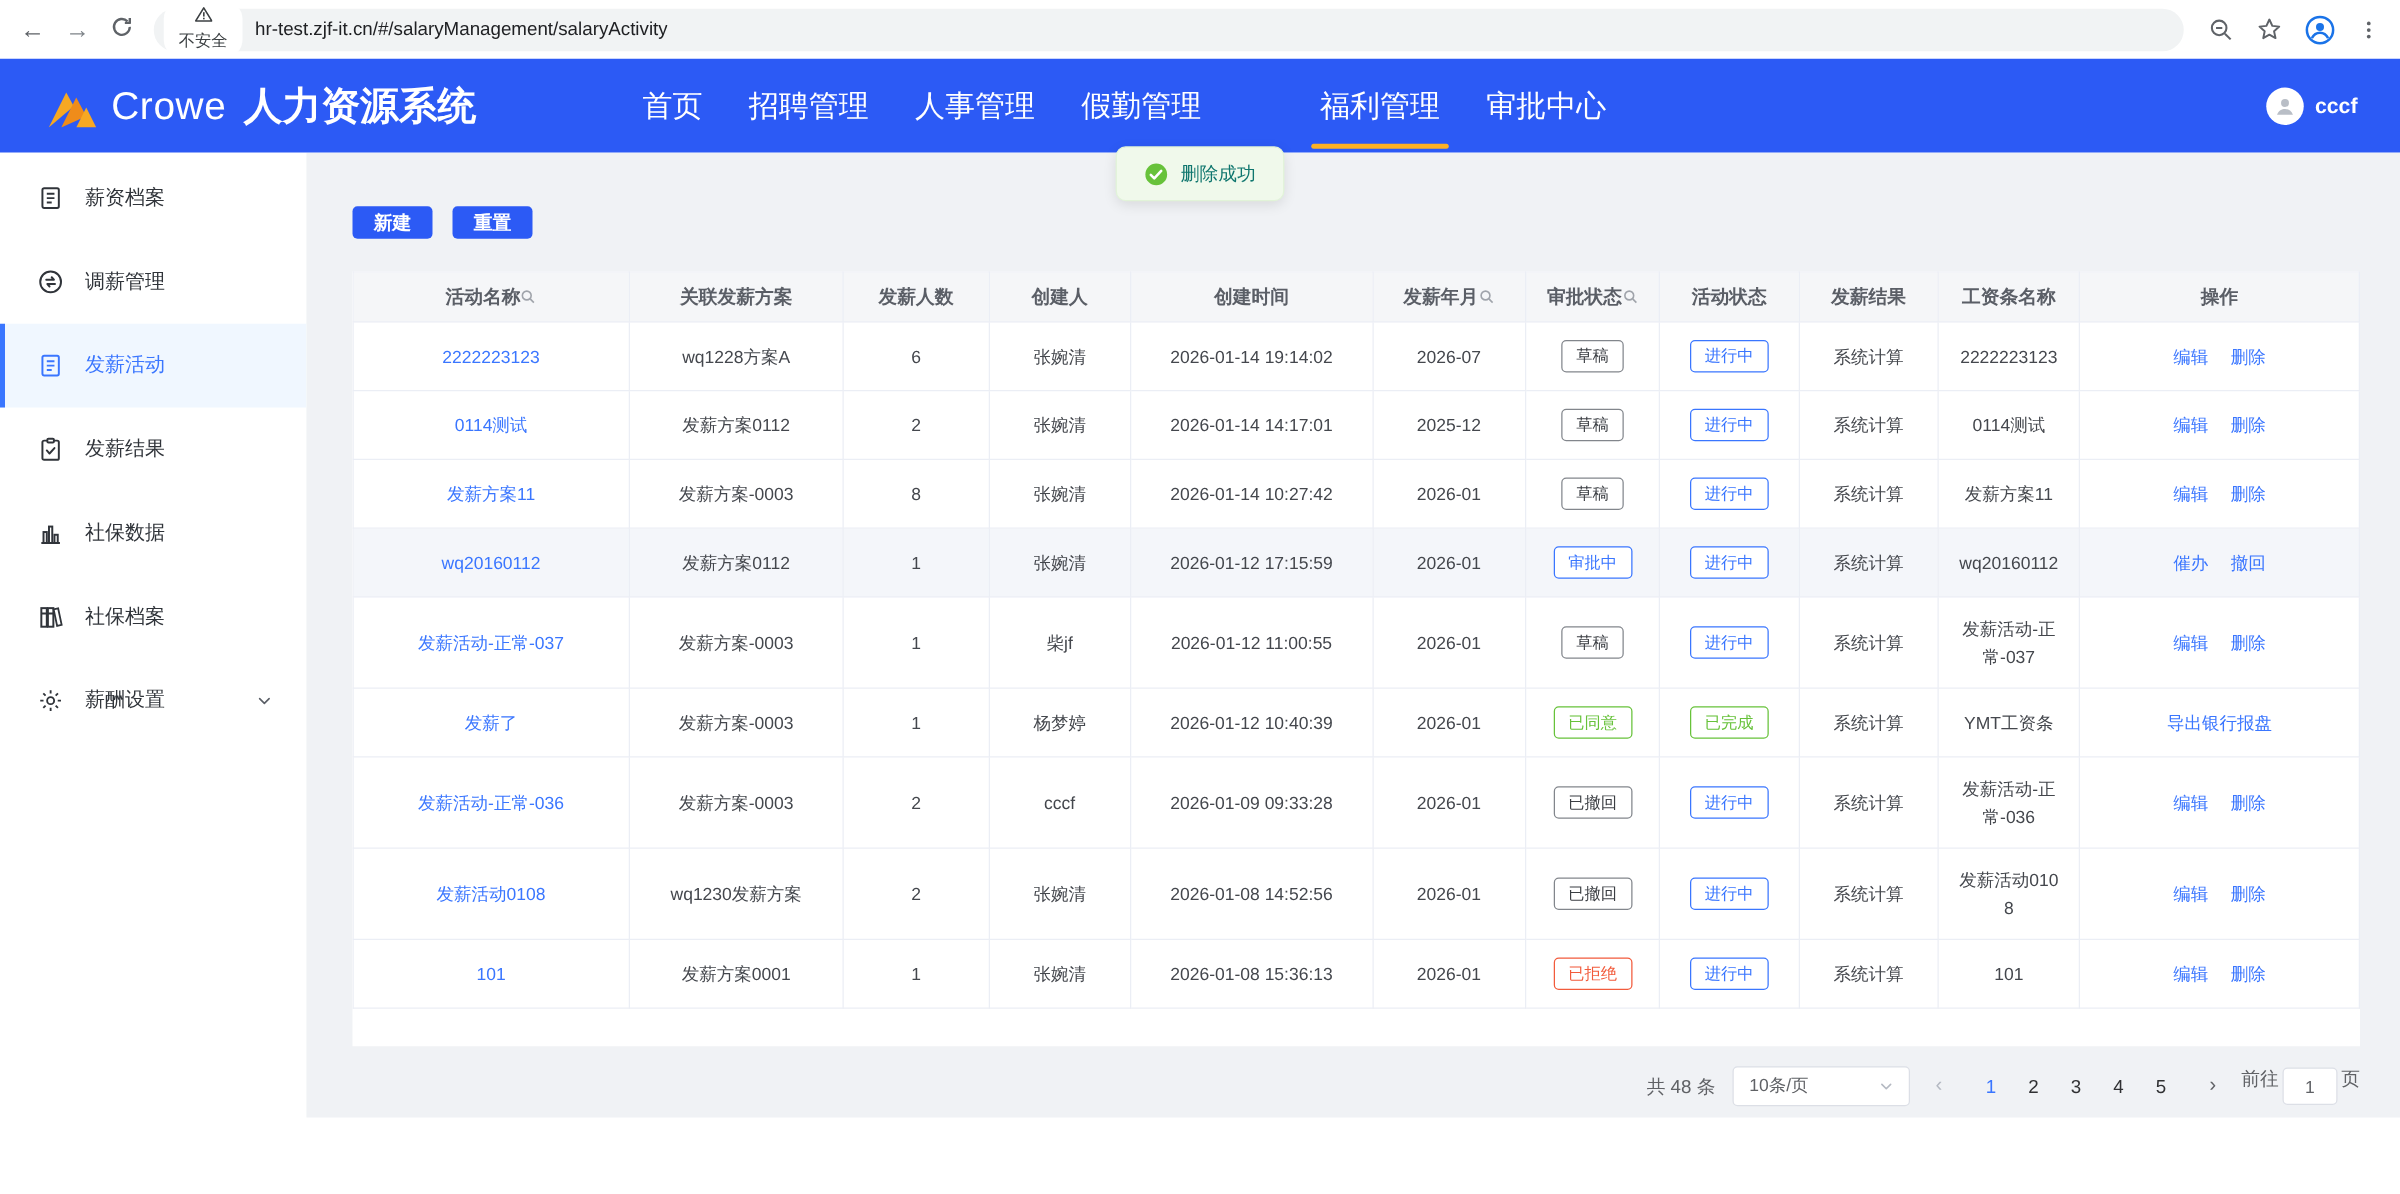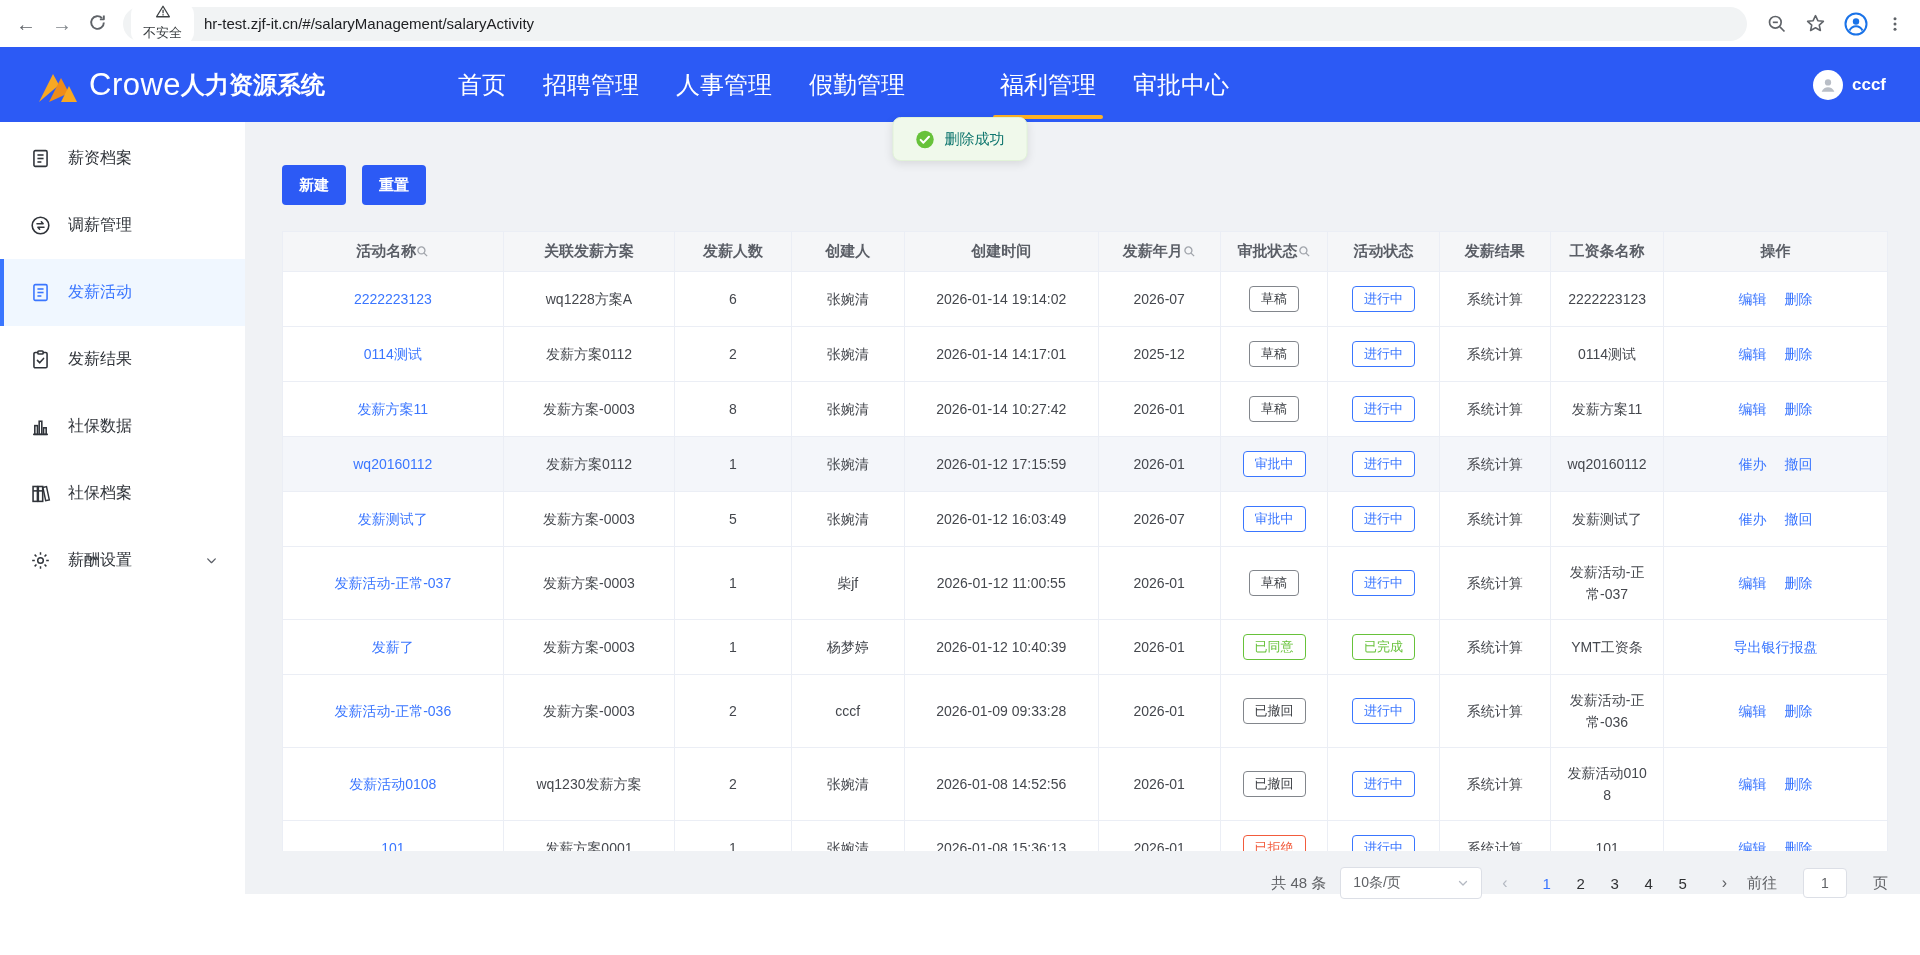--- a/index.html
+++ b/index.html
@@ -16,21 +16,21 @@
   .security-chip{ background:#fff; border-radius:14px; padding:4px 12px; display:flex;
     align-items:center; gap:6px; font-size:13px; color:#3c4043; flex-shrink:0;flex-direction:column; }
   .url-text{ font-size:15px; color:#202124; white-space:nowrap; overflow:hidden; }
   .chrome-right{ display:flex; align-items:center; gap:18px; margin-left:4px; flex-shrink:0; }
 
   
   .app-header{ height:75px; background:#2c5af5; display:flex; align-items:center;
     padding:0 34px 0 37px; position:relative; }
   .logo{ display:flex; align-items:center; }
   .brand{ color:#fff; font-size:31px; font-weight:400; letter-spacing:.5px; margin-left:10px; }
-  .app-title{ color:#fff; font-size:24px; font-weight:700; }
+  .app-title{ color:#fff; font-size:31px; font-weight:700; margin-left:14px; }
   .main-nav{ display:flex; align-items:stretch; gap:37px; margin-left:133px; height:75px; }
   .nav-item{ color:#fff; font-size:24px; font-weight:500; display:flex; align-items:center;
     position:relative; cursor:pointer; white-space:nowrap; }
   .nav-item.gap-before{ margin-left:58px; }
   .nav-item.active::after{ content:''; position:absolute; left:-7px; right:-7px; bottom:3px;
     height:4px; background:#fdb125; border-radius:2px; }
   .header-user{ margin-left:auto; display:flex; align-items:center; gap:9px; }
   .user-avatar{ width:30px; height:30px; border-radius:50%; background:#fff;
     display:flex; align-items:center; justify-content:center; }
   .user-name{ color:#fff; font-size:17px; font-weight:700; }
@@ -51,21 +51,21 @@
   .side-item.active{ background:#f0f7ff; color:#3a76ff; }
   .side-item.active::before{ content:''; position:absolute; left:0; top:0; bottom:0;
     width:4px; background:#3a76ff; }
   .side-chevron{ margin-left:auto; margin-right:27px; }
 
   .main{ flex:1; background:#fff; overflow:hidden; }
   .content-area{ background:#f0f2f5; height:772px; padding:43px 32px 0 37px; }
 
   .toolbar{ display:flex; gap:16px; }
   .btn{ background:#2c5af5; color:#fff; font-size:15px; font-weight:600; padding:0 17px;
-    height:40px; border-radius:4px; border:none; cursor:pointer; }
+    height:26px; border-radius:4px; border:none; cursor:pointer; }
 
   
   .table-wrap{ margin-top:26px; background:#fff; height:620px; overflow:hidden; width:1606px; }
   table{ width:100%; border-collapse:collapse; table-layout:fixed; }
   th{ background:#f5f6f8; height:40px; font-size:15px; color:#5a5e66; font-weight:600;
     border:1px solid #ebeef5; text-align:center; }
   th .th-inner{ display:inline-flex; align-items:center; gap:0; }
   td{ border:1px solid #ebeef5; font-size:14px; color:#44474d; text-align:center;
     padding:14px 10px; line-height:22px; background:#fff; }
   tr.highlight td{ background:#f4f6fa; }
@@ -84,21 +84,21 @@
     gap:14px; font-size:15px; color:#606266; }
   .size-select{ width:142px; height:32px; border:1px solid #dcdfe6; border-radius:4px;
     background:#fff; display:flex; align-items:center; justify-content:space-between;
     padding:0 12px; font-size:14px; color:#606266; cursor:pointer; }
   .pager{ display:flex; align-items:center; gap:4px; margin:0 4px; }
   .page-btn{ min-width:30px; height:30px; display:flex; align-items:center; justify-content:center;
     font-size:15px; color:#303133; cursor:pointer; }
   .page-btn.active{ color:#3a76ff; }
   .pg-arrow{ font-size:16px; cursor:pointer; padding:0 6px; }
   .pg-prev{ color:#b4b9c2; } .pg-next{ color:#606266; }
-  .goto{ display:flex; align-items:center; gap:26px; }
+  .goto{ display:flex; gap:3px; }
   .goto-input{ width:44px; height:30px; border:1px solid #dcdfe6; border-radius:4px;
     text-align:center; font-size:14px; color:#606266; background:#fff; }
 </style>
 </head>
 <body>
 
 <div class="browser-bar">
   <span class="b-icon">←</span>
   <span class="b-icon fwd">→</span>
   <span class="b-icon">
@@ -358,33 +358,20 @@
                 <td><span class="link">wq20160112</span></td>
                 <td>发薪方案0112</td>
                 <td>1</td>
                 <td>张婉清</td>
                 <td>2026-01-12 17:15:59</td>
                 <td>2026-01</td>
                 <td><span class="badge badge-blue">审批中</span></td>
                 <td><span class="badge badge-blue">进行中</span></td>
                 <td>系统计算</td>
                 <td class="payslip">wq20160112</td>
-                <td class="actions"><span class="link">催办</span><span class="link">撤回</span></td>
-              </tr>
-              <tr>
-                <td><span class="link">发薪测试了</span></td>
-                <td>发薪方案-0003</td>
-                <td>5</td>
-                <td>张婉清</td>
-                <td>2026-01-12 16:03:49</td>
-                <td>2026-07</td>
-                <td><span class="badge badge-blue">审批中</span></td>
-                <td><span class="badge badge-blue">进行中</span></td>
-                <td>系统计算</td>
-                <td class="payslip">发薪测试了</td>
                 <td class="actions"><span class="link">催办</span><span class="link">撤回</span></td>
               </tr>
               <tr>
                 <td><span class="link">发薪活动-正常-037</span></td>
                 <td>发薪方案-0003</td>
                 <td>1</td>
                 <td>柴jf</td>
                 <td>2026-01-12 11:00:55</td>
                 <td>2026-01</td>
                 <td><span class="badge badge-gray">草稿</span></td>

